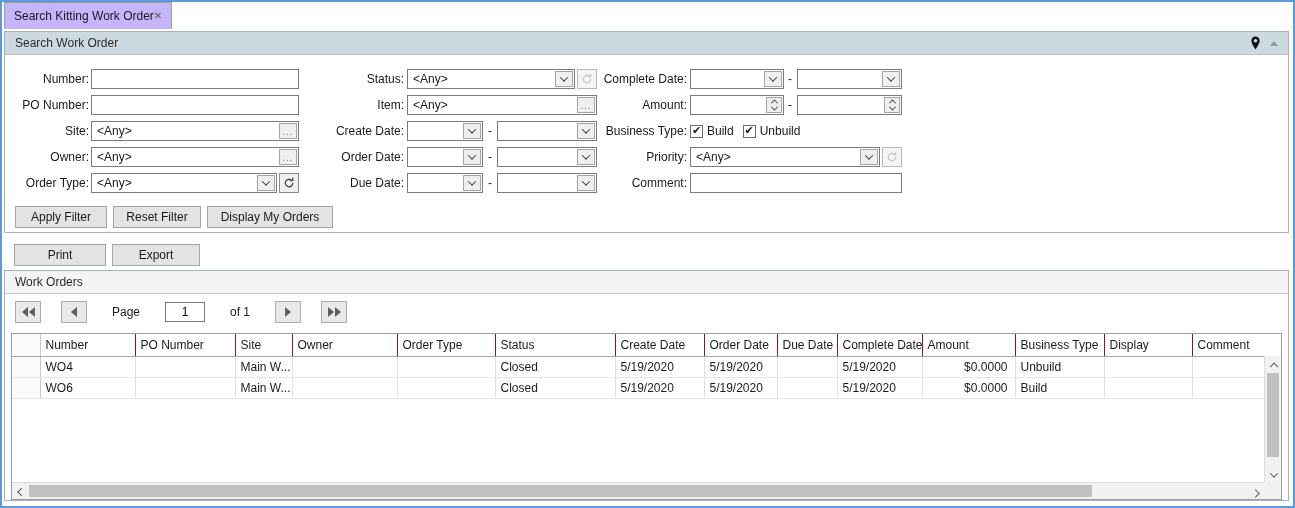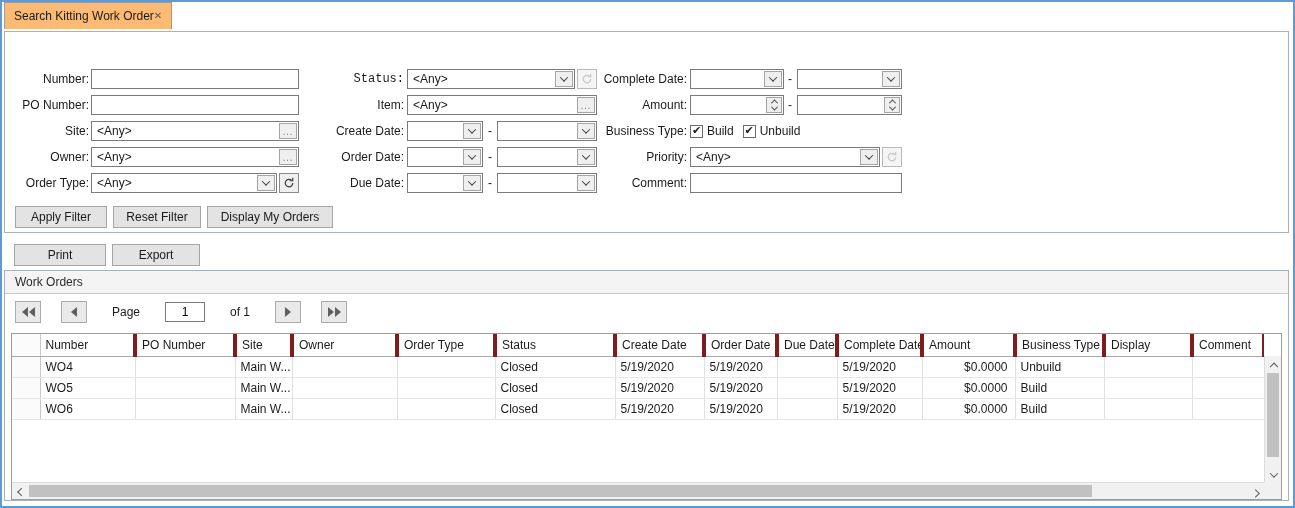--- a/index.html
+++ b/index.html
@@ -1,21 +1,21 @@
 <!DOCTYPE html>
 <html><head>
 <meta charset="utf-8">
 <style>
   html,body{margin:0;padding:0;}
   body{width:1295px;height:508px;position:relative;background:#fff;
        font-family:"Liberation Sans","DejaVu Sans",sans-serif;font-size:12px;color:#1a1a1a;overflow:hidden;}
   .frame{position:absolute;inset:0;border:2px solid #5b9bd7;pointer-events:none;z-index:50;}
 
   
-  .tab{position:absolute;left:4px;top:2px;width:168px;height:27px;background:#fdba74;
+  .tab{position:absolute;left:4px;top:2px;width:168px;height:27px;background:#c4b5fd;
        border:1px solid #9c9c9c;border-bottom:none;display:flex;align-items:center;
        padding:0 9px;box-sizing:border-box;}
   .tab-title{white-space:nowrap;}
   .tab-close{margin-left:auto;color:#555;font-size:10px;line-height:10px;cursor:default;}
 
   
   .panel{position:absolute;background:#fff;border:1px solid #a9b2b9;box-sizing:border-box;}
   .panel-hd{height:22px;display:flex;align-items:center;padding:0 10px;color:#2a2a2a;}
   .hd-blue{background:#cdd9e1;border-bottom:1px solid #b6c3cc;}
   .hd-gray{background:#f4f4f4;border-bottom:1px solid #c9c9c9;}
@@ -59,21 +59,21 @@
   .tri.r{border-left:6px solid #5f5f5f;}
   .pg-label{margin:0 5px;}
   .pg-input{width:40px;height:20px;border:1px solid #7b7b7b;text-align:center;font-family:inherit;font-size:12px;box-sizing:border-box;}
 
   
   .grid-wrap{position:absolute;left:6px;top:62px;width:1271px;height:167px;border:1px solid #9d9d9d;box-sizing:border-box;}
   .tbl-area{position:absolute;left:0;top:0;width:1252px;height:148px;overflow:hidden;}
   table{border-collapse:collapse;table-layout:fixed;width:1252px;}
   th,td{height:21px;padding:0 2px 0 5px;overflow:hidden;white-space:nowrap;text-overflow:clip;
         text-align:left;font-weight:normal;font-size:12px;color:#1b1b1b;box-sizing:border-box;}
-  th{border-right:4px solid #7f1d1d;border-bottom:1px solid #a8a8a8;background:#fff;height:22px;}
+  th{border-right:1px solid #7f1d1d;border-bottom:1px solid #a8a8a8;background:#fff;height:22px;}
   td{border-right:1px solid #e0e0e0;border-bottom:1px solid #e6e6e6;}
   td.num{text-align:right;padding-right:7px;}
   .sel{background:#fbfbfb;border-right:1px solid #c9c9c9;}
 
   
   .vscroll{position:absolute;right:0;top:22px;width:17px;height:126px;background:#f1f1f1;border-left:1px solid #dcdcdc;box-sizing:border-box;}
   .hscroll{position:absolute;left:0;top:148px;width:1252px;height:17px;background:#f1f1f1;border-top:1px solid #dcdcdc;box-sizing:border-box;}
   .sb-chv{width:5px;height:5px;border-right:1.4px solid #5a5a5a;border-bottom:1.4px solid #5a5a5a;display:inline-block;}
   .sb-btn{position:absolute;display:flex;align-items:center;justify-content:center;}
   .v-up{top:0;left:0;width:17px;height:15px;}
@@ -86,20 +86,29 @@
 </style>
 </head>
 <body>
 
 <div class="tab">
   <span class="tab-title">Search Kitting Work Order</span>
   <span class="tab-close">✕</span>
 </div>
 
 <div class="panel" style="left:4px;top:31px;width:1285px;height:202px;">
+  <div class="panel-hd hd-blue">
+    <span>Search Work Order</span>
+    <span class="hd-icons">
+      <svg width="11" height="14" viewBox="0 0 24 30">
+          <path fill="#111" d="M12 1C6.9 1 3 5 3 10c0 6.5 9 19 9 19s9-12.5 9-19c0-5-3.9-9-9-9zm0 13a4 4 0 1 1 0-8 4 4 0 0 1 0 8z"></path>
+        </svg>
+      <span class="col-tri"></span>
+    </span>
+  </div>
 
   <span class="flabel" style="left:4px;top:37px;width:80px;">Number:</span>
   <input class="tinput" style="left: 86px; top: 37px; width: 208px;" value="">
 
   <span class="flabel" style="left:4px;top:63px;width:80px;">PO Number:</span>
   <input class="tinput" style="left: 86px; top: 63px; width: 208px;" value="">
 
   <span class="flabel" style="left:4px;top:89px;width:80px;">Site:</span>
   <span class="combo" style="left:86px;top:89px;width:208px;">
     <span class="combo-text">&lt;Any&gt;</span>
@@ -123,21 +132,21 @@
         <span class="chv down"></span>
       </span>
   </span>
   <span class="sq-btn" style="left:274px;top:141px;">
     <svg width="12" height="12" viewBox="0 0 16 16">
         <path d="M13 8a5 5 0 1 1-1.6-3.6" fill="none" stroke="currentColor" stroke-width="1.6"></path>
         <path d="M13 1v4h-4" fill="none" stroke="currentColor" stroke-width="1.6"></path>
       </svg>
   </span>
 
-  <span class="flabel" style="left:312px;top:37px;width:87px;font-family:Liberation Mono, monospace;">Status:</span>
+  <span class="flabel" style="left:312px;top:37px;width:87px;">Status:</span>
   <span class="combo" style="left:402px;top:37px;width:168px;">
     <span class="combo-text">&lt;Any&gt;</span>
     <span class="inner-btn">
         <span class="chv down"></span>
       </span>
   </span>
   <span class="sq-btn disabled" style="left:572px;top:37px;">
     <svg width="12" height="12" viewBox="0 0 16 16">
         <path d="M13 8a5 5 0 1 1-1.6-3.6" fill="none" stroke="currentColor" stroke-width="1.6"></path>
         <path d="M13 1v4h-4" fill="none" stroke="currentColor" stroke-width="1.6"></path>
@@ -347,37 +356,20 @@
               <td>5/19/2020</td>
               <td></td>
               <td>5/19/2020</td>
               <td class="num">$0.0000</td>
               <td>Unbuild</td>
               <td></td>
               <td></td>
             </tr>
             <tr>
               <td class="sel"></td>
-              <td>WO5</td>
-              <td></td>
-              <td>Main W...</td>
-              <td></td>
-              <td></td>
-              <td>Closed</td>
-              <td>5/19/2020</td>
-              <td>5/19/2020</td>
-              <td></td>
-              <td>5/19/2020</td>
-              <td class="num">$0.0000</td>
-              <td>Build</td>
-              <td></td>
-              <td></td>
-            </tr>
-            <tr>
-              <td class="sel"></td>
               <td>WO6</td>
               <td></td>
               <td>Main W...</td>
               <td></td>
               <td></td>
               <td>Closed</td>
               <td>5/19/2020</td>
               <td>5/19/2020</td>
               <td></td>
               <td>5/19/2020</td>

